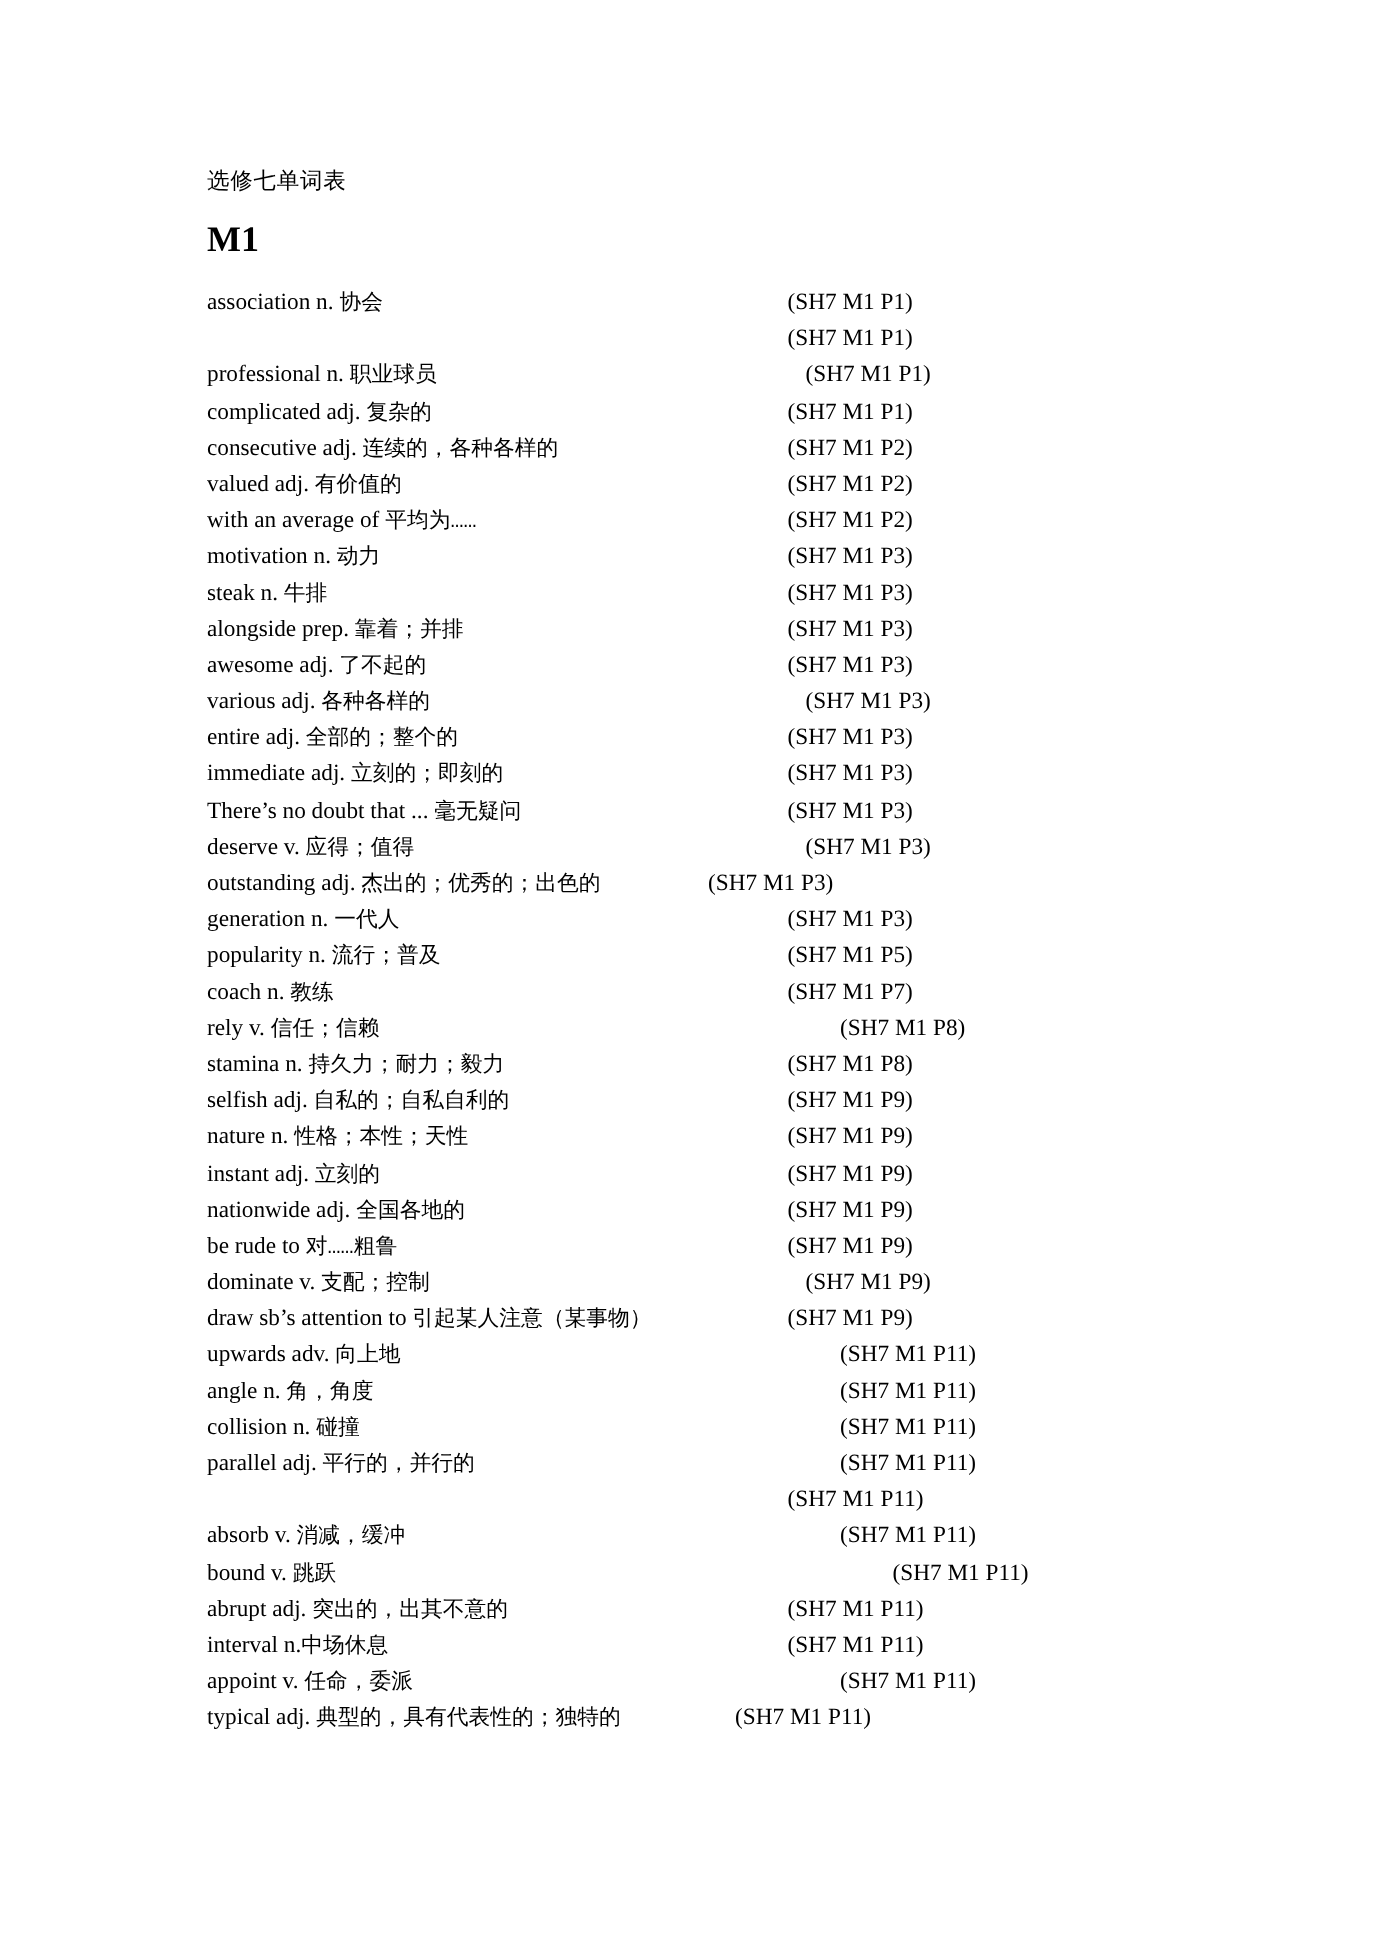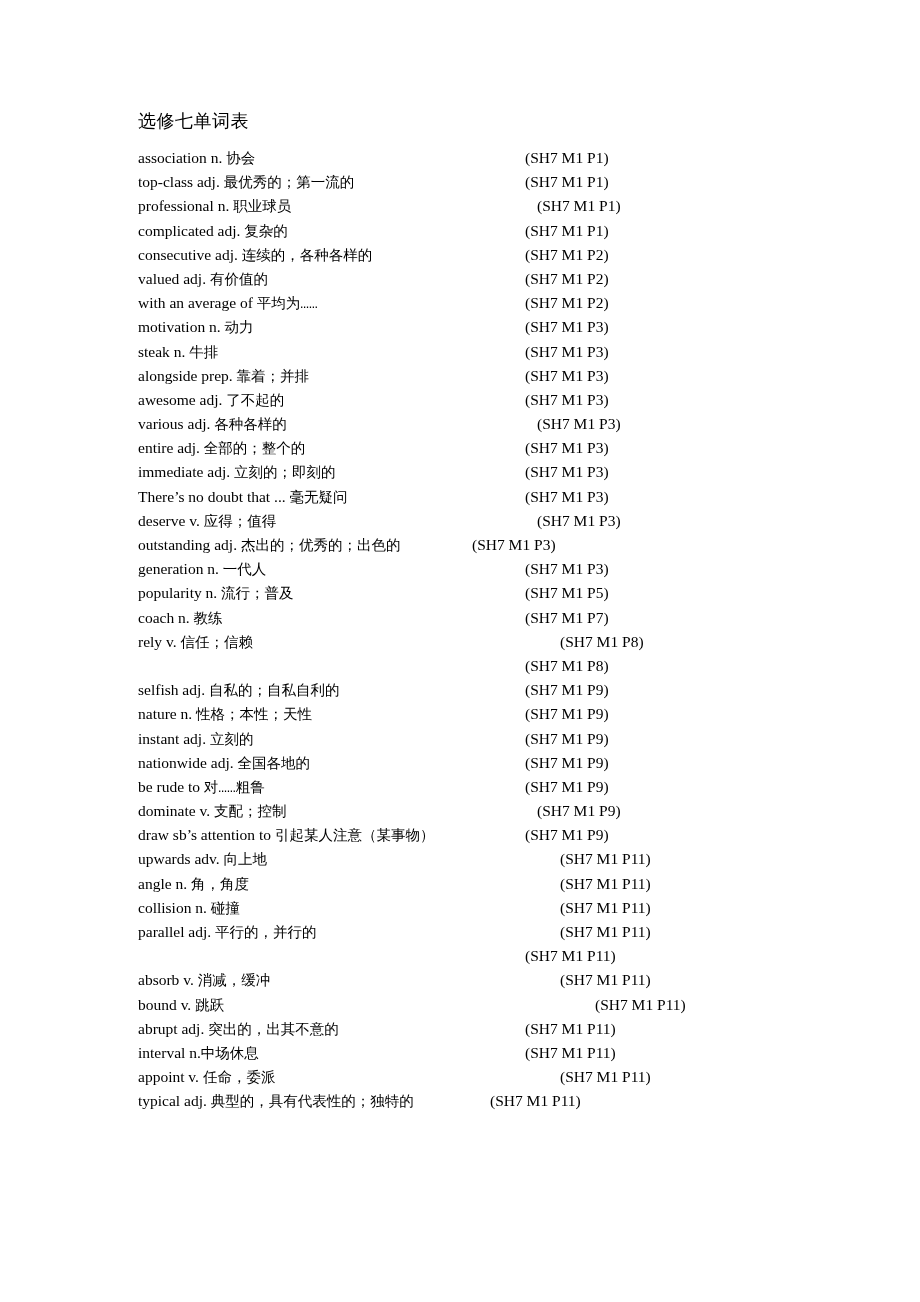--- a/index.html
+++ b/index.html
@@ -17,21 +17,21 @@
   }
   .page {
     position: relative;
     width: 920px;
     height: 1302px;
     box-sizing: border-box;
     padding: 110px 130px 0 138px;
   }
   .doc-subtitle {
     font-family: "Liberation Serif", serif;
-    font-size: 18px;
+    font-size: 15px;
     line-height: 22px;
     margin: 0 0 14px 0;
     letter-spacing: 0.5px;
   }
   .doc-heading {
     font-family: "Liberation Serif", serif;
     font-size: 24px;
     font-weight: bold;
     margin: 0 0 16px 0;
     line-height: 28px;
@@ -60,44 +60,45 @@
   .en { font-family: "Liberation Serif", serif; }
   .cn { font-family: Liberation Mono, monospace; font-size: 14.5px; }
 </style>
 </head>
 <body>
 
 <div class="page">
 
   <p class="doc-subtitle">选修七单词表</p>
 
+  <h1 class="doc-heading">M1</h1>
 
   <ul class="word-list" id="word-list">
       <li class="word-row"><span class="entry"><span class="en">association n.</span> <span class="cn">协会</span></span><span class="ref en" style="position: absolute; left: 387px; top: 0px;">(SH7 M1 P1)</span></li>
-      <li class="word-row"><span class="entry"><span class="en">top-class adj.</span> <span class="cn">最优秀的；第一流的</span></span><span class="ref en" style="position: absolute; left: 387px; top: 0px;">(SH7 M1 P1)</span></li>
+      <li class="word-row"><span class="ref en" style="position: absolute; left: 387px; top: 0px;">(SH7 M1 P1)</span></li>
       <li class="word-row"><span class="entry"><span class="en">professional n.</span> <span class="cn">职业球员</span></span><span class="ref en" style="position: absolute; left: 399px; top: 0px;">(SH7 M1 P1)</span></li>
       <li class="word-row"><span class="entry"><span class="en">complicated adj.</span> <span class="cn">复杂的</span></span><span class="ref en" style="position: absolute; left: 387px; top: 0px;">(SH7 M1 P1)</span></li>
       <li class="word-row"><span class="entry"><span class="en">consecutive adj.</span> <span class="cn">连续的，各种各样的</span></span><span class="ref en" style="position: absolute; left: 387px; top: 0px;">(SH7 M1 P2)</span></li>
       <li class="word-row"><span class="entry"><span class="en">valued adj.</span> <span class="cn">有价值的</span></span><span class="ref en" style="position: absolute; left: 387px; top: 0px;">(SH7 M1 P2)</span></li>
       <li class="word-row"><span class="entry"><span class="en">with an average of</span> <span class="cn">平均为……</span></span><span class="ref en" style="position: absolute; left: 387px; top: 0px;">(SH7 M1 P2)</span></li>
       <li class="word-row"><span class="entry"><span class="en">motivation n.</span> <span class="cn">动力</span></span><span class="ref en" style="position: absolute; left: 387px; top: 0px;">(SH7 M1 P3)</span></li>
       <li class="word-row"><span class="entry"><span class="en">steak n.</span> <span class="cn">牛排</span></span><span class="ref en" style="position: absolute; left: 387px; top: 0px;">(SH7 M1 P3)</span></li>
       <li class="word-row"><span class="entry"><span class="en">alongside prep.</span> <span class="cn">靠着；并排</span></span><span class="ref en" style="position: absolute; left: 387px; top: 0px;">(SH7 M1 P3)</span></li>
       <li class="word-row"><span class="entry"><span class="en">awesome adj.</span> <span class="cn">了不起的</span></span><span class="ref en" style="position: absolute; left: 387px; top: 0px;">(SH7 M1 P3)</span></li>
       <li class="word-row"><span class="entry"><span class="en">various adj.</span> <span class="cn">各种各样的</span></span><span class="ref en" style="position: absolute; left: 399px; top: 0px;">(SH7 M1 P3)</span></li>
       <li class="word-row"><span class="entry"><span class="en">entire adj.</span> <span class="cn">全部的；整个的</span></span><span class="ref en" style="position: absolute; left: 387px; top: 0px;">(SH7 M1 P3)</span></li>
       <li class="word-row"><span class="entry"><span class="en">immediate adj.</span> <span class="cn">立刻的；即刻的</span></span><span class="ref en" style="position: absolute; left: 387px; top: 0px;">(SH7 M1 P3)</span></li>
       <li class="word-row"><span class="entry"><span class="en">There’s no doubt that ...</span> <span class="cn">毫无疑问</span></span><span class="ref en" style="position: absolute; left: 387px; top: 0px;">(SH7 M1 P3)</span></li>
       <li class="word-row"><span class="entry"><span class="en">deserve v.</span> <span class="cn">应得；值得</span></span><span class="ref en" style="position: absolute; left: 399px; top: 0px;">(SH7 M1 P3)</span></li>
       <li class="word-row"><span class="entry"><span class="en">outstanding adj.</span> <span class="cn">杰出的；优秀的；出色的</span></span><span class="ref en" style="position: absolute; left: 334px; top: 0px;">(SH7 M1 P3)</span></li>
       <li class="word-row"><span class="entry"><span class="en">generation n.</span> <span class="cn">一代人</span></span><span class="ref en" style="position: absolute; left: 387px; top: 0px;">(SH7 M1 P3)</span></li>
       <li class="word-row"><span class="entry"><span class="en">popularity n.</span> <span class="cn">流行；普及</span></span><span class="ref en" style="position: absolute; left: 387px; top: 0px;">(SH7 M1 P5)</span></li>
       <li class="word-row"><span class="entry"><span class="en">coach n.</span> <span class="cn">教练</span></span><span class="ref en" style="position: absolute; left: 387px; top: 0px;">(SH7 M1 P7)</span></li>
       <li class="word-row"><span class="entry"><span class="en">rely v.</span> <span class="cn">信任；信赖</span></span><span class="ref en" style="position: absolute; left: 422px; top: 0px;">(SH7 M1 P8)</span></li>
-      <li class="word-row"><span class="ref en" style="position: absolute; left: 387px; top: 0px;">(SH7 M1 P8)</span></li>
+      <li class="word-row"><span class="entry"><span class="en">stamina n.</span> <span class="cn">持久力；耐力；毅力</span></span><span class="ref en" style="position: absolute; left: 387px; top: 0px;">(SH7 M1 P8)</span></li>
       <li class="word-row"><span class="entry"><span class="en">selfish adj.</span> <span class="cn">自私的；自私自利的</span></span><span class="ref en" style="position: absolute; left: 387px; top: 0px;">(SH7 M1 P9)</span></li>
       <li class="word-row"><span class="entry"><span class="en">nature n.</span> <span class="cn">性格；本性；天性</span></span><span class="ref en" style="position: absolute; left: 387px; top: 0px;">(SH7 M1 P9)</span></li>
       <li class="word-row"><span class="entry"><span class="en">instant adj.</span> <span class="cn">立刻的</span></span><span class="ref en" style="position: absolute; left: 387px; top: 0px;">(SH7 M1 P9)</span></li>
       <li class="word-row"><span class="entry"><span class="en">nationwide adj.</span> <span class="cn">全国各地的</span></span><span class="ref en" style="position: absolute; left: 387px; top: 0px;">(SH7 M1 P9)</span></li>
       <li class="word-row"><span class="entry"><span class="en">be rude to</span> <span class="cn">对……粗鲁</span></span><span class="ref en" style="position: absolute; left: 387px; top: 0px;">(SH7 M1 P9)</span></li>
       <li class="word-row"><span class="entry"><span class="en">dominate v.</span> <span class="cn">支配；控制</span></span><span class="ref en" style="position: absolute; left: 399px; top: 0px;">(SH7 M1 P9)</span></li>
       <li class="word-row"><span class="entry"><span class="en">draw sb’s attention to</span> <span class="cn">引起某人注意（某事物）</span></span><span class="ref en" style="position: absolute; left: 387px; top: 0px;">(SH7 M1 P9)</span></li>
       <li class="word-row"><span class="entry"><span class="en">upwards adv.</span> <span class="cn">向上地</span></span><span class="ref en" style="position: absolute; left: 422px; top: 0px;">(SH7 M1 P11)</span></li>
       <li class="word-row"><span class="entry"><span class="en">angle n.</span> <span class="cn">角，角度</span></span><span class="ref en" style="position: absolute; left: 422px; top: 0px;">(SH7 M1 P11)</span></li>
       <li class="word-row"><span class="entry"><span class="en">collision n.</span> <span class="cn">碰撞</span></span><span class="ref en" style="position: absolute; left: 422px; top: 0px;">(SH7 M1 P11)</span></li>

